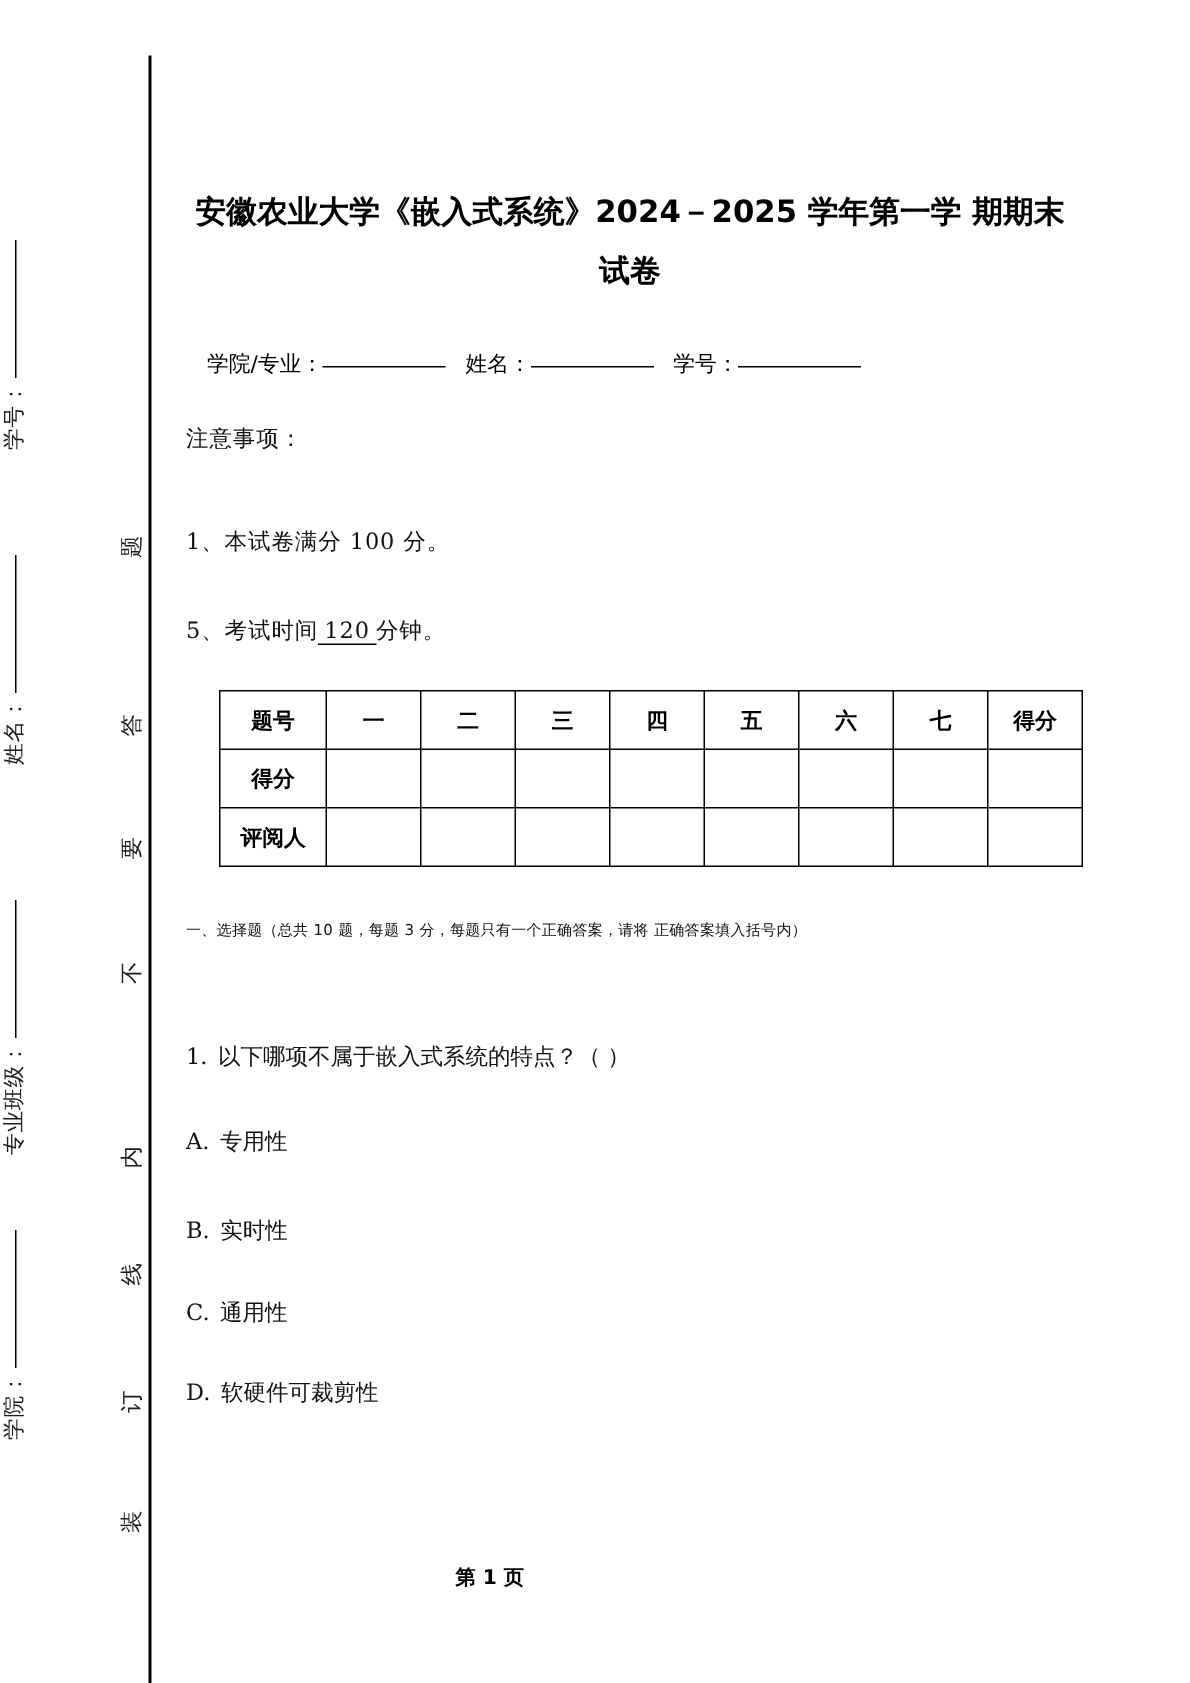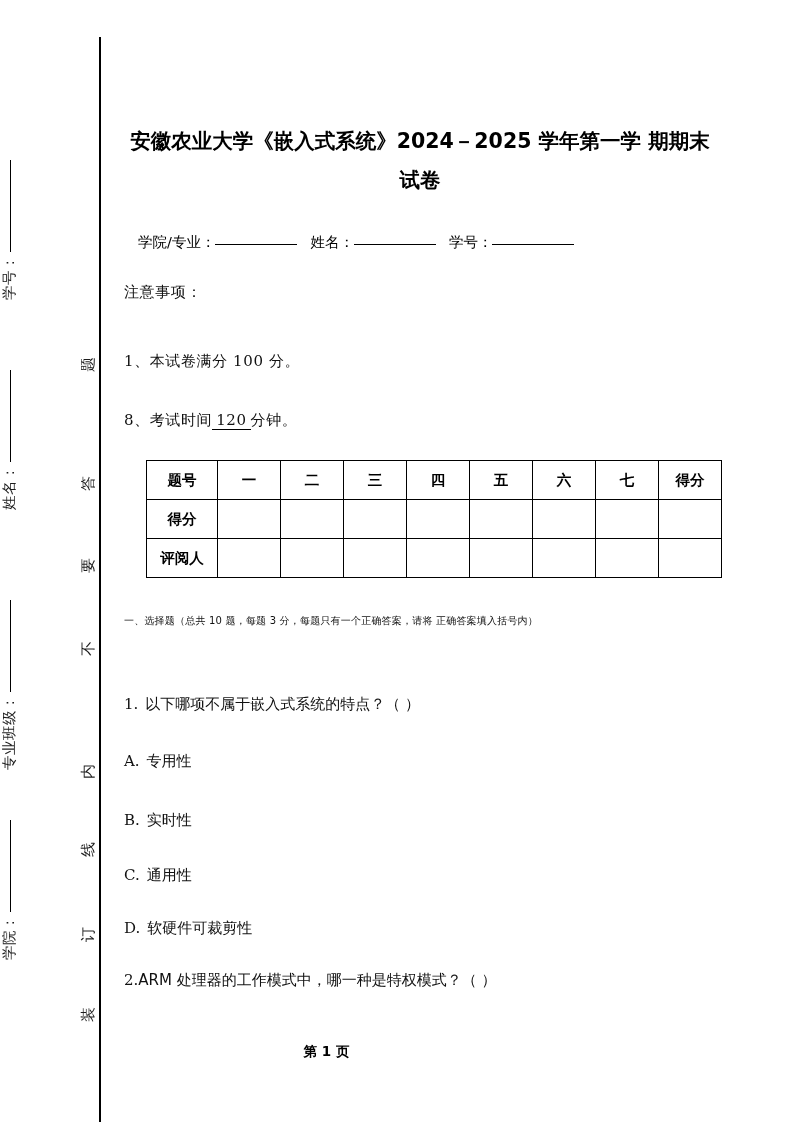--- a/index.html
+++ b/index.html
@@ -245,21 +245,21 @@
 
   <div id="student-info">
     <span class="si-field"><span>学院/专业：</span><span class="si-blank"></span></span><span class="si-field"><span>姓名：</span><span class="si-blank"></span></span><span class="si-field"><span>学号：</span><span class="si-blank"></span></span>
   </div>
 
   <div class="serif-line" id="notes-heading">注意事项：</div>
 
   <div class="serif-line" id="note-1">1、本试卷满分 100 分。</div>
 
   <div class="serif-line" id="note-2">
-    <span>8、考试时间</span><span class="blank-value">120</span><span>分钟。</span>
+    <span>5、考试时间</span><span class="blank-value">120</span><span>分钟。</span>
   </div>
 
   <table id="score-table">
     <tbody>
       <tr>
         <td class="rowhead">题号</td>
         <td class="cell">一</td>
         <td class="cell">二</td>
         <td class="cell">三</td>
         <td class="cell">四</td>
@@ -311,20 +311,17 @@
   </div>
 
   <div class="option-line" id="option-1-c">
     <span class="opt-letter">C.</span><span>通用性</span>
   </div>
 
   <div class="option-line" id="option-1-d">
     <span class="opt-letter">D.</span><span>软硬件可裁剪性</span>
   </div>
 
-  <div id="question-2">
-    <span class="q-num">2.</span><span>ARM 处理器的工作模式中，哪一种是特权模式？（  ）</span>
-  </div>
 </div>
 
 <div id="page-footer">
   <span>第 1 页</span>
 </div>
 
 </body></html>

